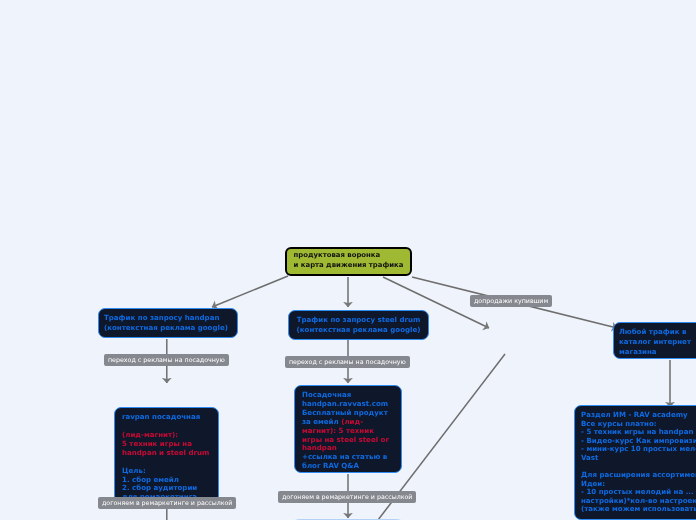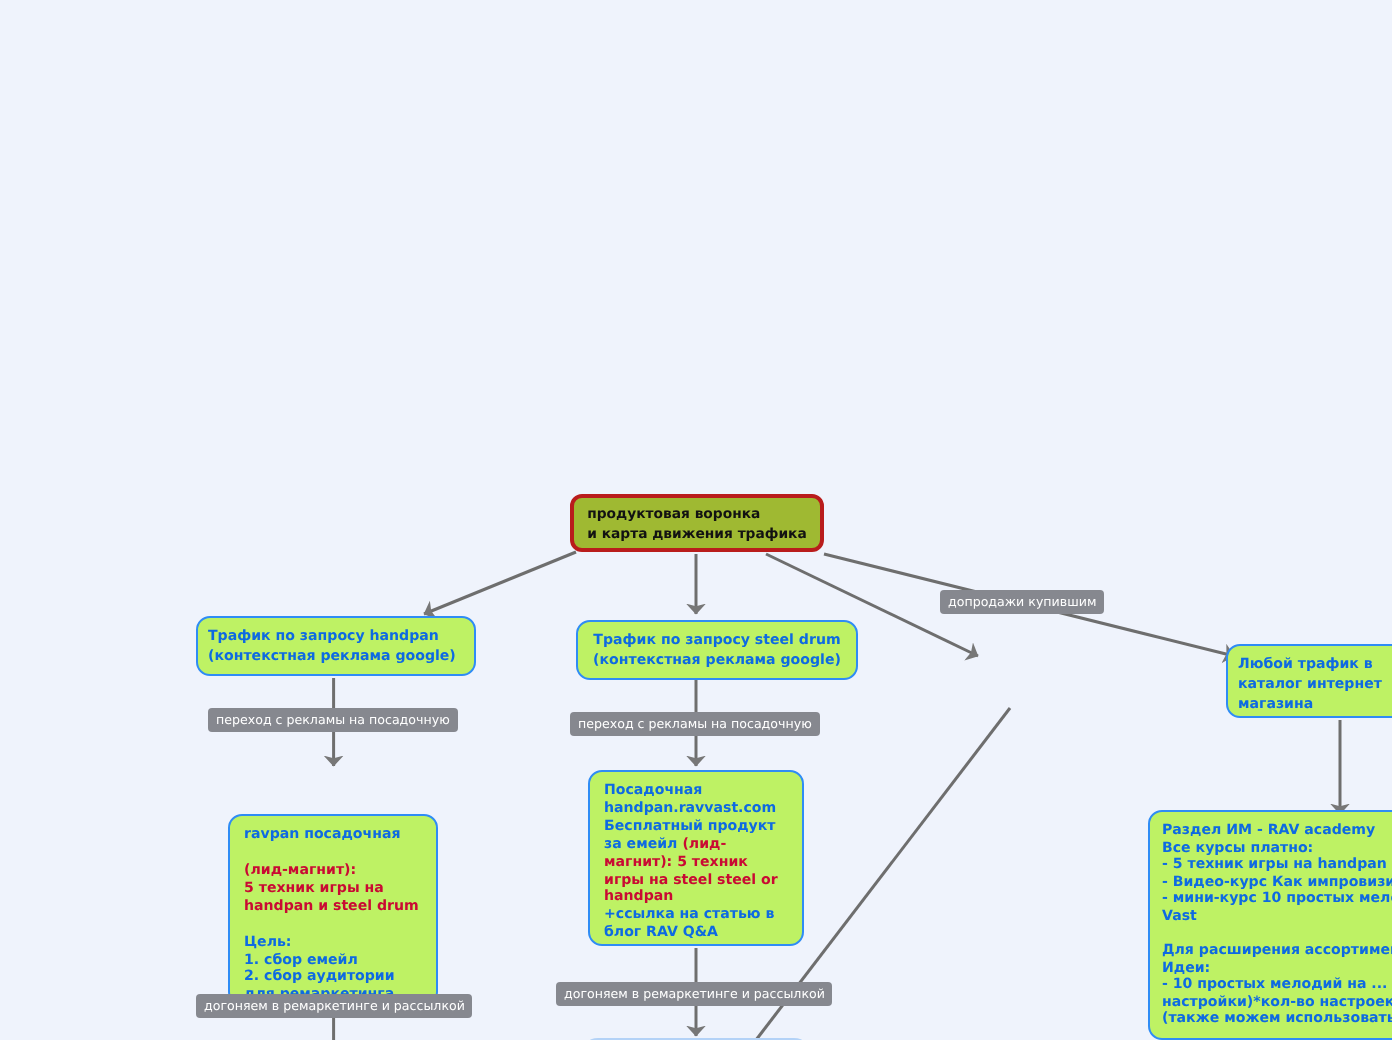--- a/index.html
+++ b/index.html
@@ -2,25 +2,25 @@
 <html><head>
 <meta charset="utf-8">
 <style>
   html,body{margin:0;padding:0;}
   body{width:696px;height:520px;background:#eff3fc;overflow:hidden;
        font-family:"DejaVu Sans",sans-serif;-webkit-font-smoothing:antialiased;text-rendering:geometricPrecision;}
   #canvas{position:relative;width:696px;height:520px;
          transform:translateZ(0);will-change:transform;}
   svg.edges{position:absolute;left:0;top:0;width:696px;height:520px;overflow:visible;}
   .node{position:absolute;box-sizing:border-box;}
-  .root{background:#9fb932;border:2px solid #b91c1c;border-radius:6px;
+  .root{background:#9fb932;border:2px solid #000000;border-radius:6px;
         color:#121212;font-weight:bold;font-size:6.9px;line-height:9.6px;
-        display:flex;align-items:center;justify-content:center;text-align:left;
+        display:flex;align-items:flex-start;justify-content:center;text-align:left;
         white-space:nowrap;padding-top:2px;box-sizing:border-box;}
-  .bx{background:#bef264;border:1.5px solid #2f8cf5;border-radius:7px;
+  .bx{background:#0f172a;border:1.5px solid #2f8cf5;border-radius:7px;
       color:#0e6ae2;font-weight:bold;font-size:7.05px;line-height:10px;
       padding:4px 5px;white-space:nowrap;}
   .tall{line-height:8.8px;padding:2px 6px;}
   .academy{line-height:8.55px;padding:5px 6px;}
   .ravpan{line-height:8.9px;padding:5px 7px;}
   .ravvast{line-height:8.9px;padding:5px 7px;}
   .tag{position:absolute;background:#86888f;color:#ffffff;border-radius:2px;
        font-size:6.3px;line-height:13.5px;height:12px;white-space:nowrap;overflow:hidden;
        padding:0 4px;box-sizing:border-box;}
   .red{color:#c90a33;}

